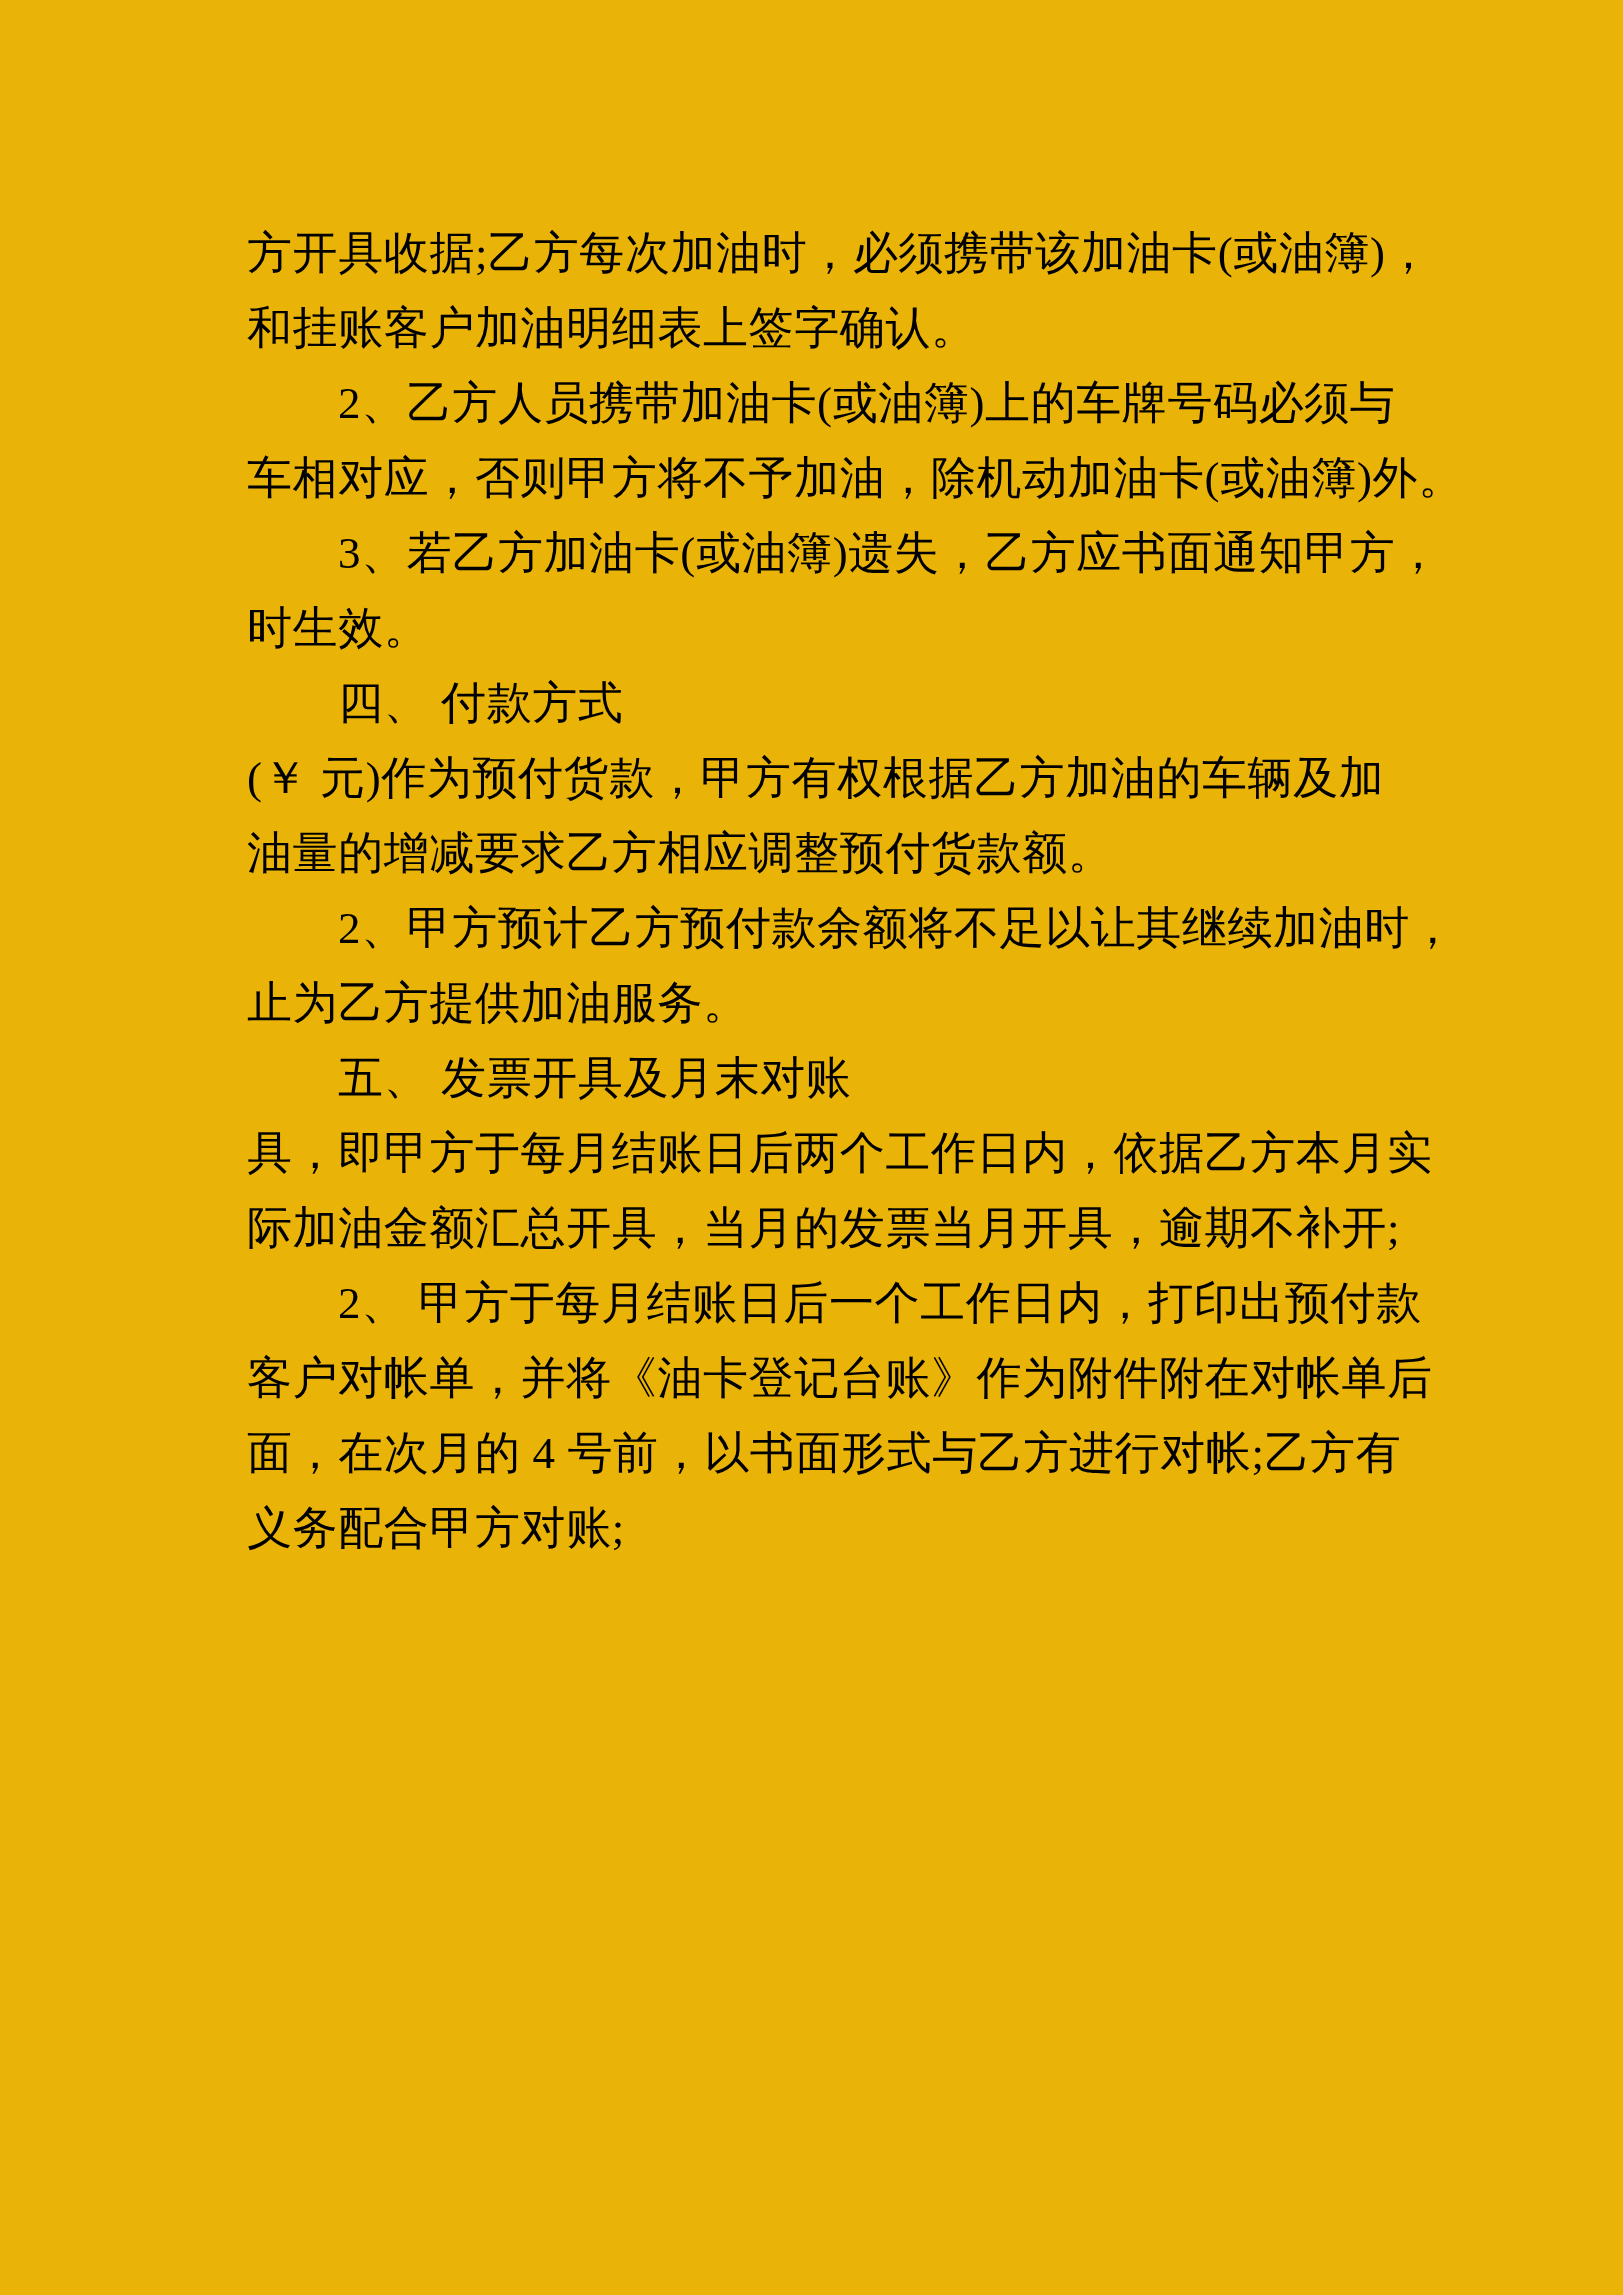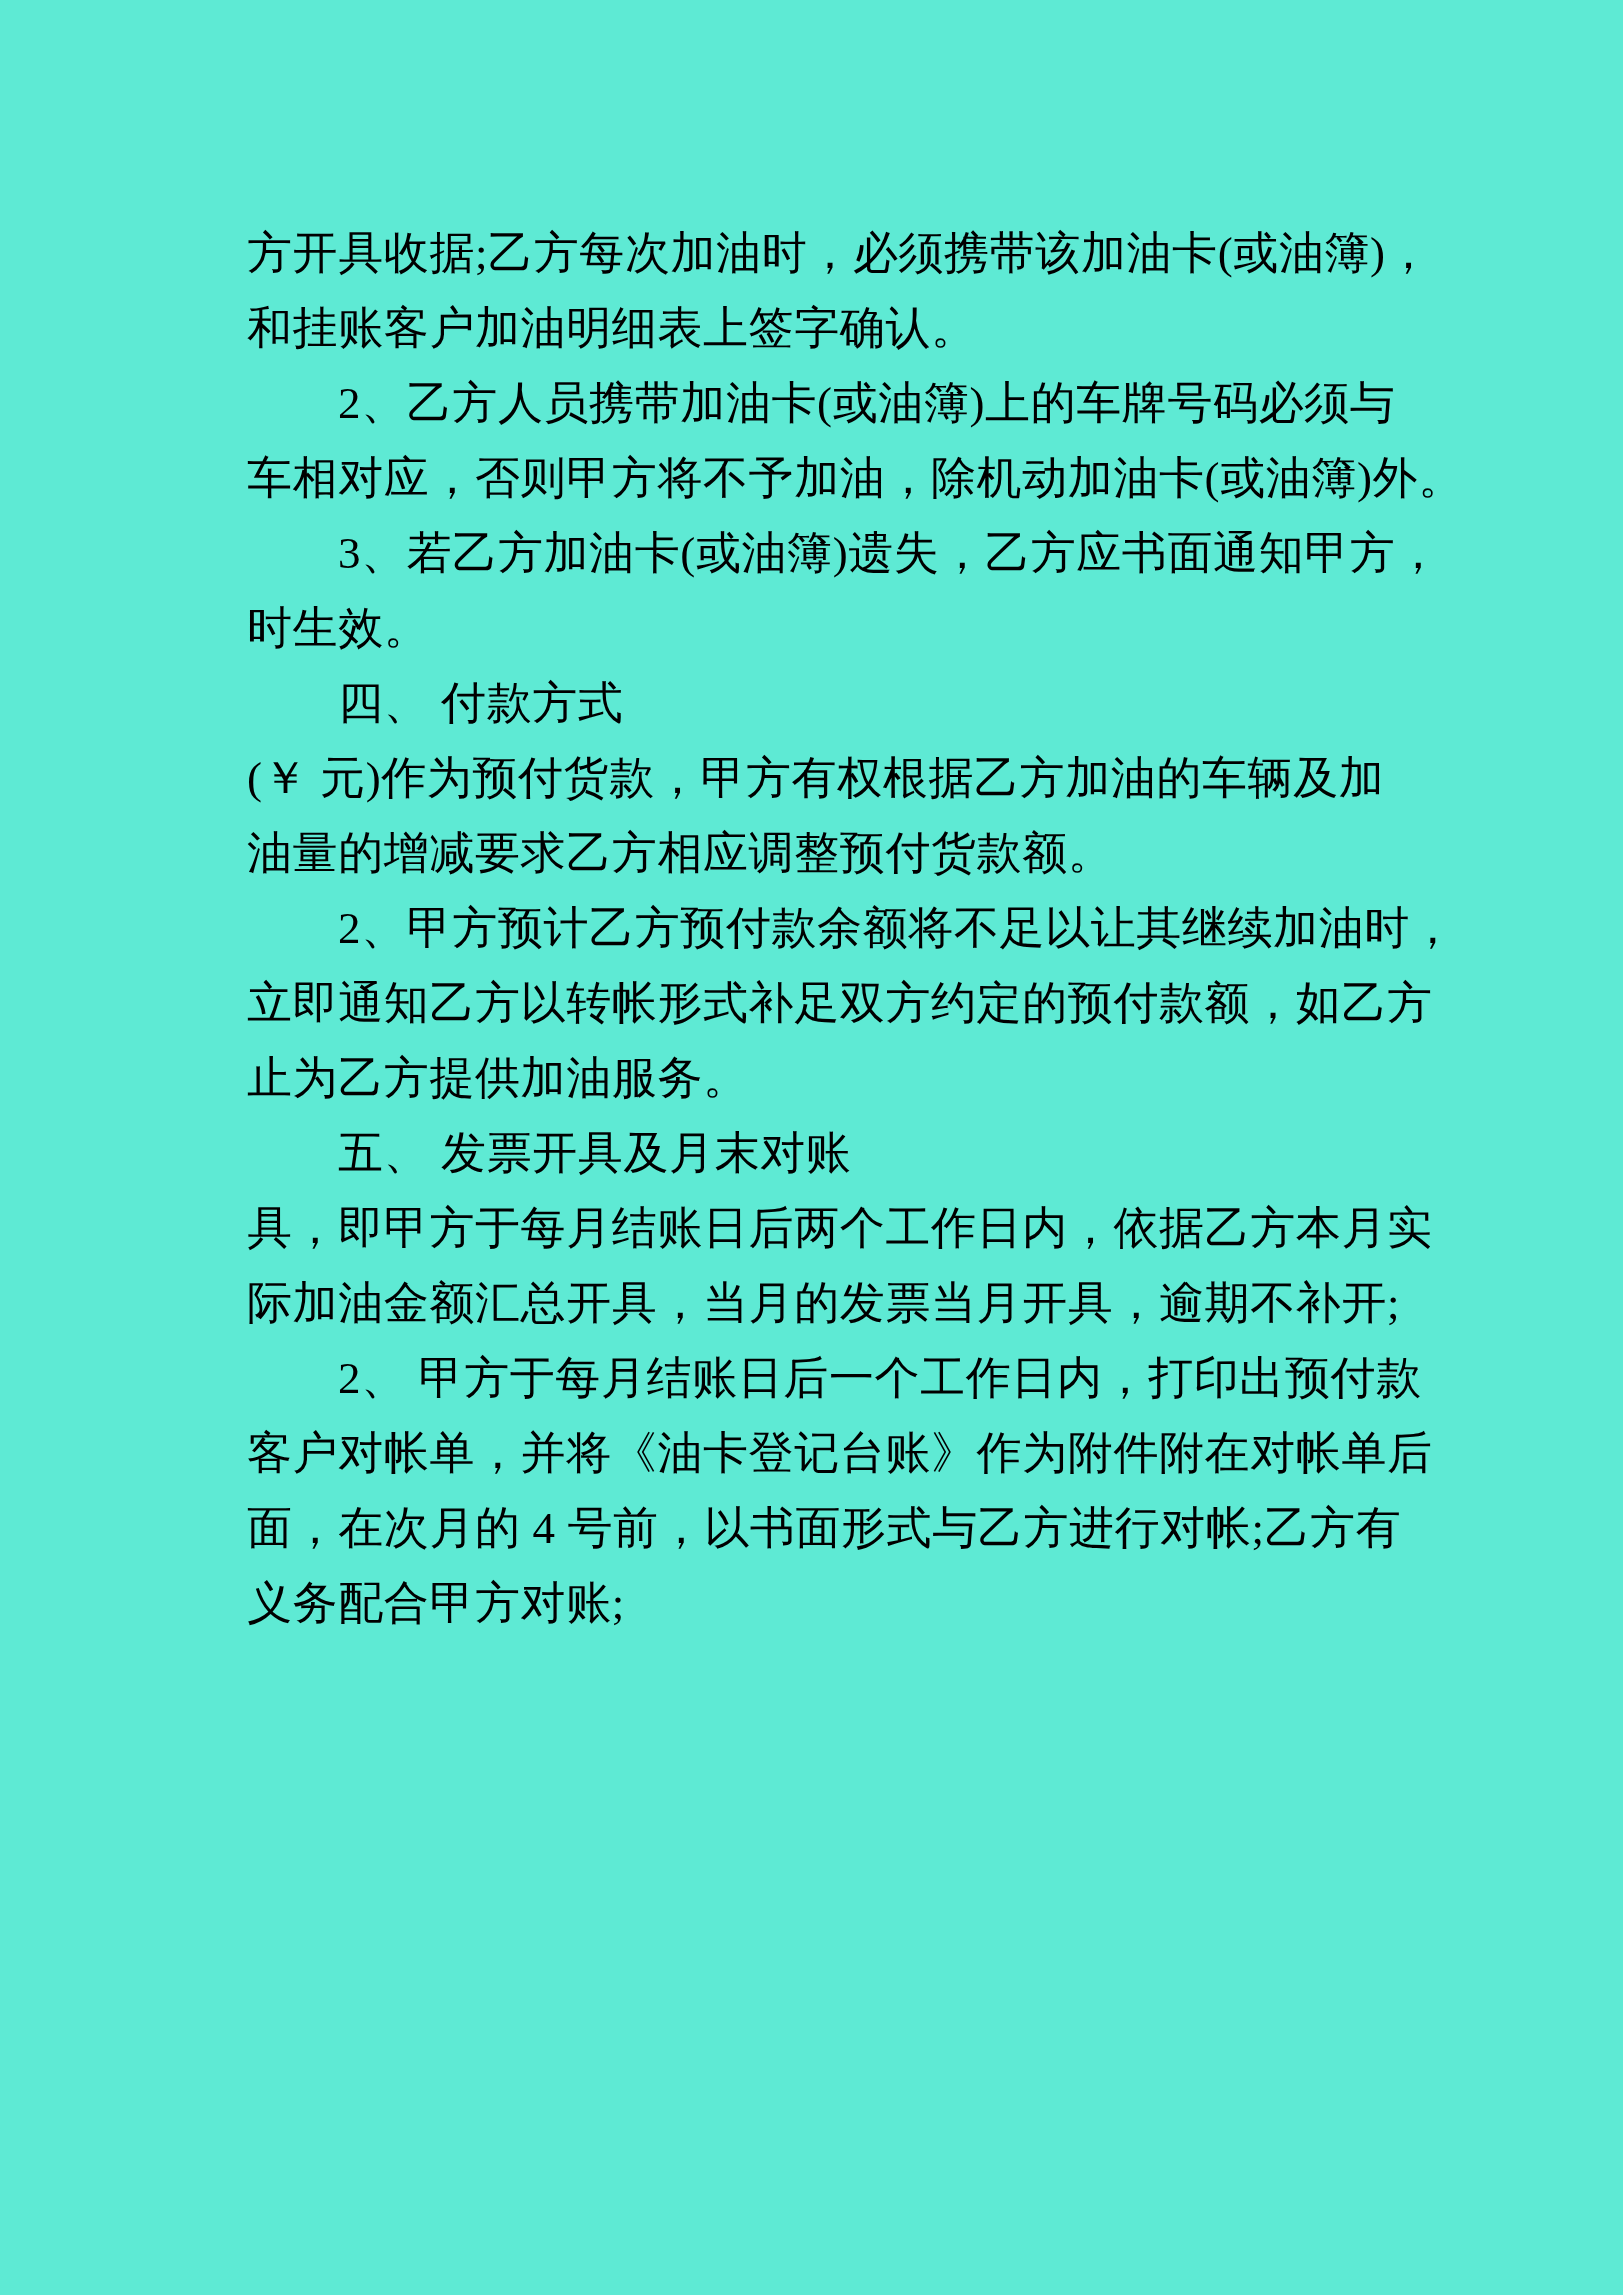--- a/index.html
+++ b/index.html
@@ -5,21 +5,21 @@
   html, body {
     margin: 0;
     padding: 0;
     background: #e8e8e8;
   }
   .page {
     position: relative;
     width: 1623px;
     height: 2295px;
     margin: 0 auto;
-    background: #5eead4;
+    background: #eab308;
     overflow: hidden;
     font-family: "Liberation Serif", "DejaVu Serif", serif;
     color: #000000;
   }
   .text-block {
     position: absolute;
     left: 247px;
     top: 216px;
     width: 1189px;
   }
@@ -58,21 +58,20 @@
       </div>
       <div class="paragraph">
         <div class="line first-indent">四、 付款方式</div>
       </div>
       <div class="paragraph">
         <div class="line">(￥ 元)作为预付货款，甲方有权根据乙方加油的车辆及加</div>
         <div class="line">油量的增减要求乙方相应调整预付货款额。</div>
       </div>
       <div class="paragraph">
         <div class="line first-indent">2、甲方预计乙方预付款余额将不足以让其继续加油时，</div>
-        <div class="line">立即通知乙方以转帐形式补足双方约定的预付款额，如乙方</div>
         <div class="line">止为乙方提供加油服务。</div>
       </div>
       <div class="paragraph">
         <div class="line first-indent">五、 发票开具及月末对账</div>
       </div>
       <div class="paragraph">
         <div class="line">具，即甲方于每月结账日后两个工作日内，依据乙方本月实</div>
         <div class="line">际加油金额汇总开具，当月的发票当月开具，逾期不补开;</div>
       </div>
       <div class="paragraph">

